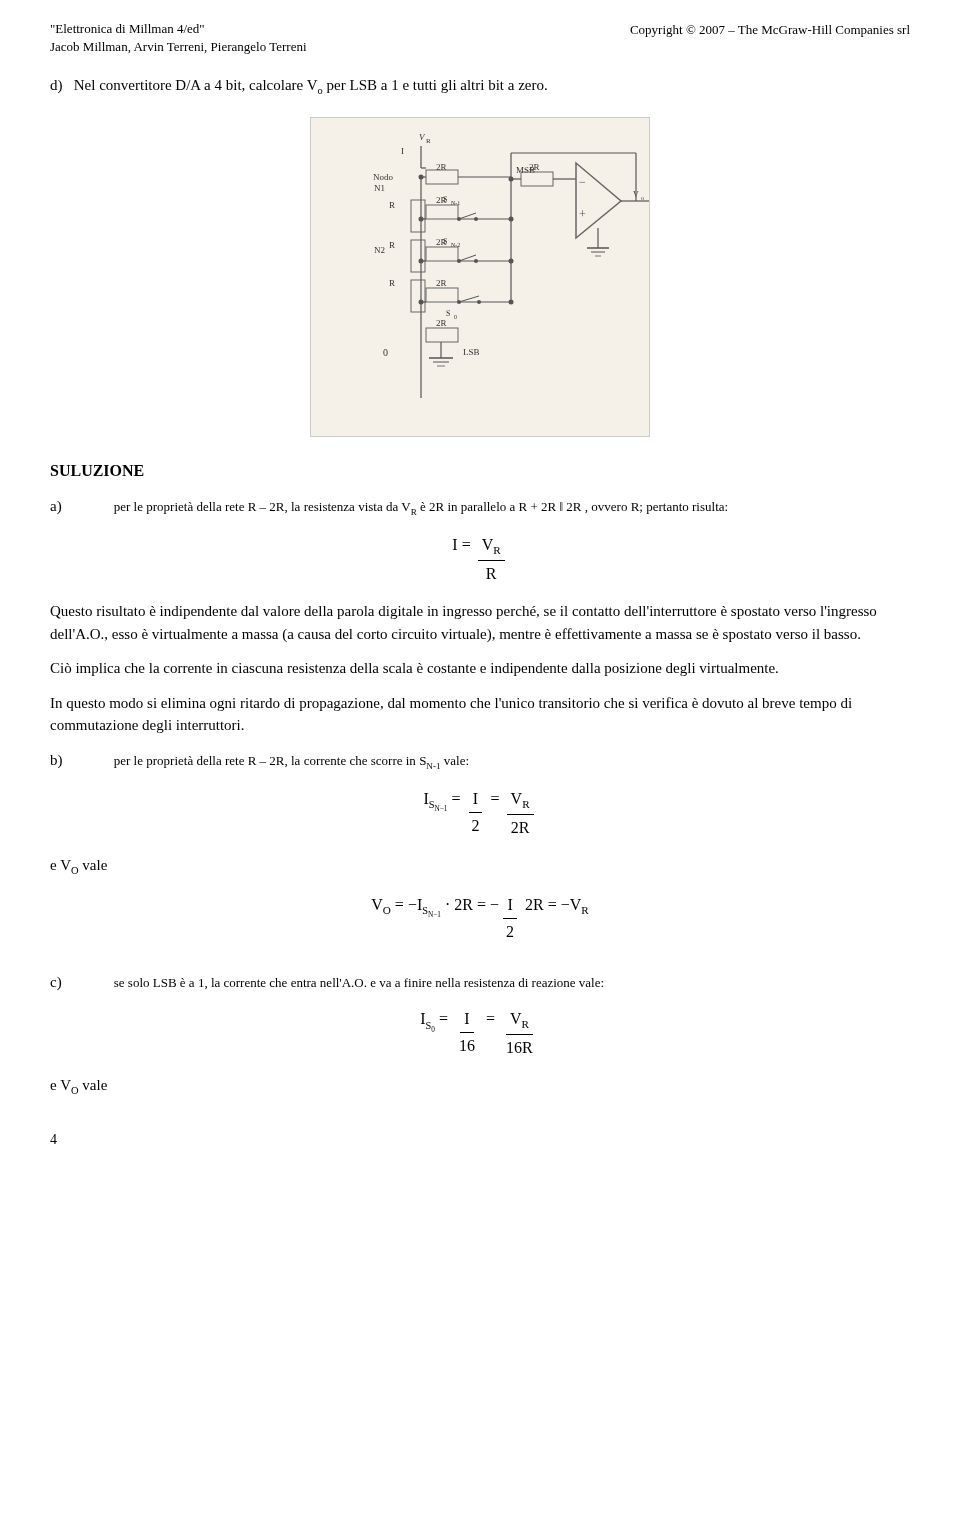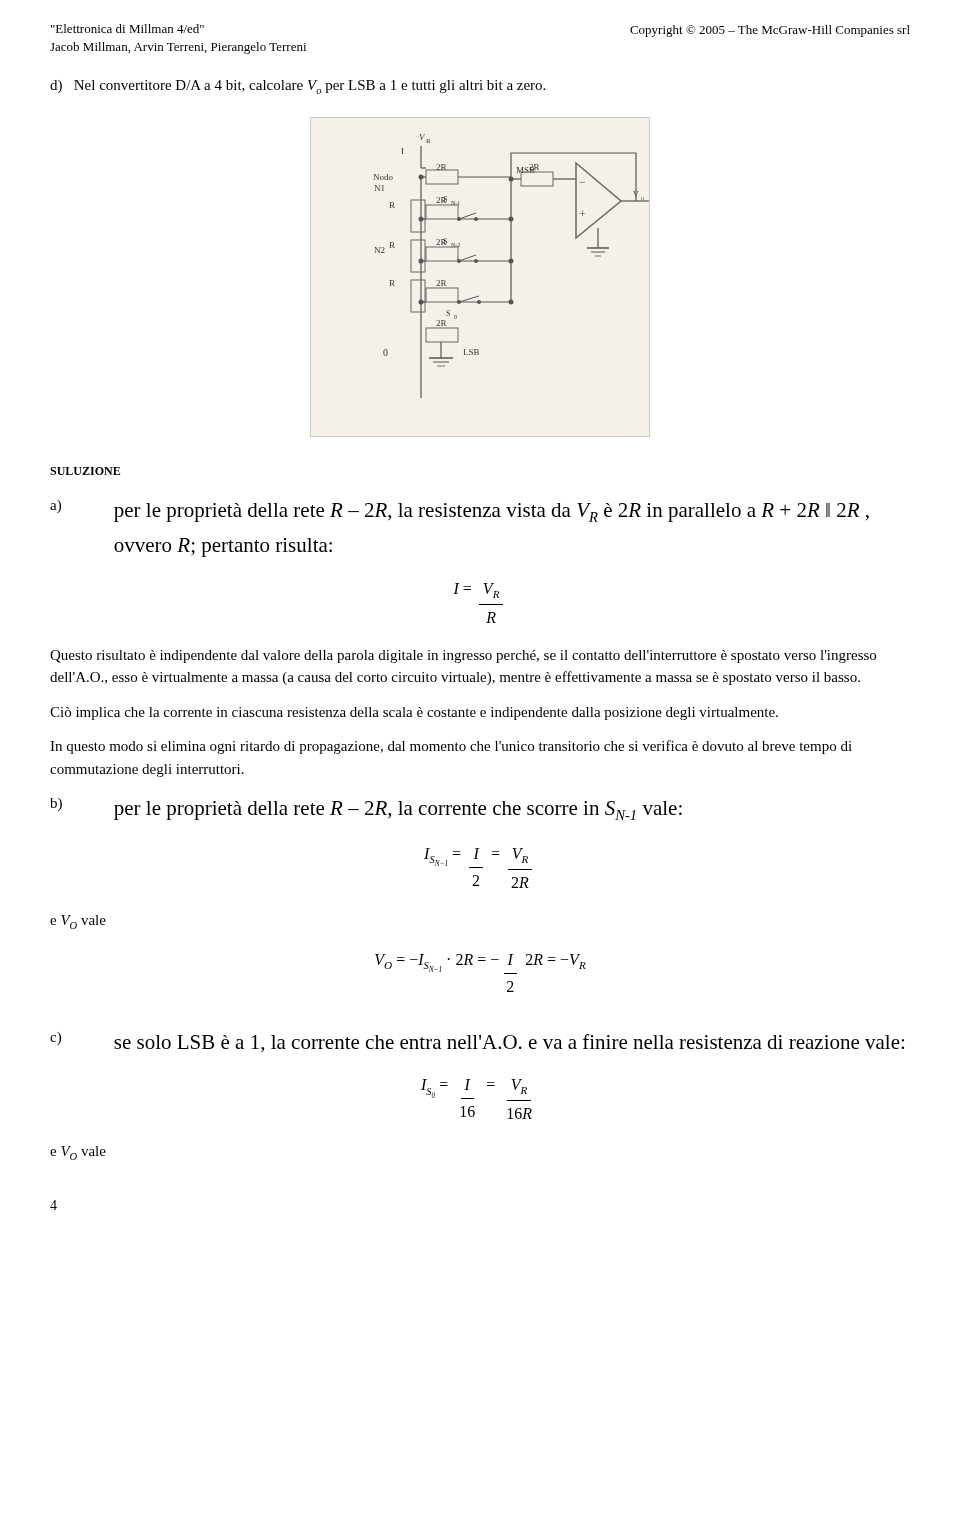--- a/index.html
+++ b/index.html
@@ -40,21 +40,21 @@
     .circuit-img {
       width: 340px;
       height: 320px;
       background: #f5f0e8;
       border: 1px solid #ccc;
       position: relative;
       overflow: hidden;
     }
     
     .section-title {
-      font-size: 12px;
+      font-size: 16px;
       font-weight: bold;
       margin-bottom: 8px;
       font-family: Liberation Serif, serif;
     }
     .formula-block {
       display: flex;
       justify-content: center;
       margin: 14px 0;
       font-size: 16px;
     }
@@ -68,51 +68,51 @@
     .fraction .num {
       border-bottom: 1.5px solid #000;
       padding: 0 4px 1px 4px;
       text-align: right;
     }
     .fraction .den {
       padding: 1px 4px 0 4px;
       text-align: center;
     }
     .sub { font-size: 0.7em; vertical-align: sub; }
-    .math-italic { font-style: italic; }
+    .math-italic { }
     .indent-label {
       display: inline-block;
       width: 60px;
       vertical-align: top;
       font-size: 15px;
     }
     .indent-content {
       display: inline-block;
       width: calc(100% - 65px);
-      font-size: 21px;
+      font-size: 13px;
       line-height: 1.6;
     }
     .paragraph-block {
       margin-bottom: 12px;
     }
     .page-number {
       margin-top: 30px;
       font-size: 14px;
     }
   </style>
 </head>
 <body>
 
 <div class="header">
   <div class="header-left">
     <div>"Elettronica di Millman 4/ed"</div>
     <div>Jacob Millman, Arvin Terreni, Pierangelo Terreni</div>
   </div>
   <div class="header-right">
-    <div>Copyright © 2005 – The McGraw-Hill Companies srl</div>
+    <div>Copyright © 2007 – The McGraw-Hill Companies srl</div>
   </div>
 </div>
 
 <div class="intro-line">
   <span>d)&nbsp;&nbsp; Nel convertitore D/A a 4 bit, calcolare <span class="math-italic">V<span class="sub">o</span></span> per LSB a 1 e tutti gli altri bit a zero.</span>
 </div>
 
 <div class="circuit-img-container">
   <div class="circuit-img">
     <svg width="340" height="320" xmlns="http://www.w3.org/2000/svg">

